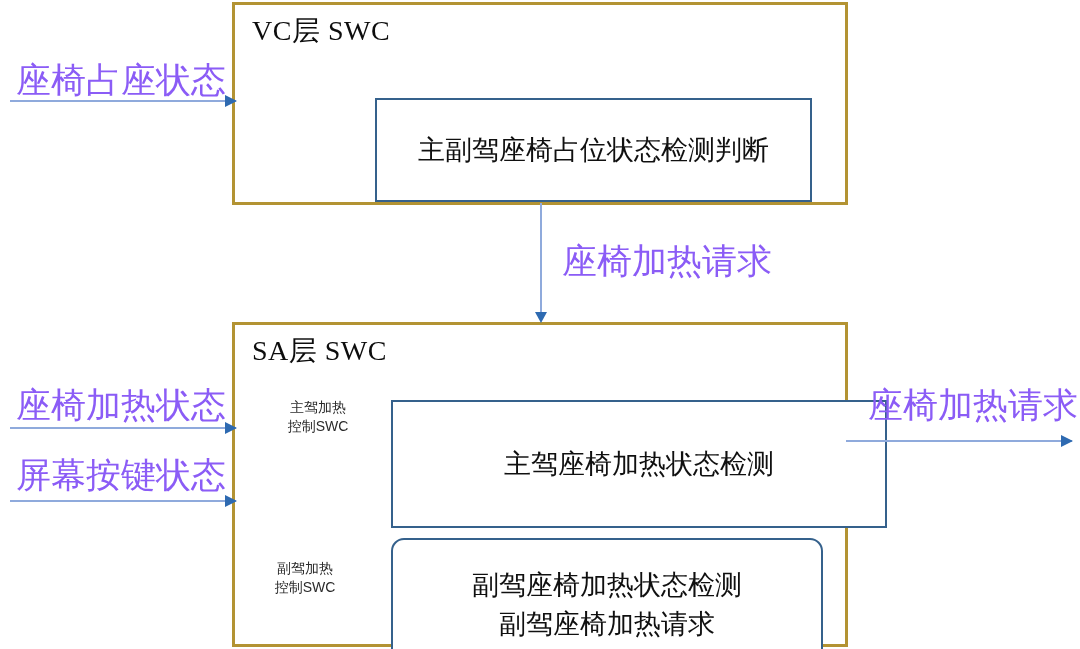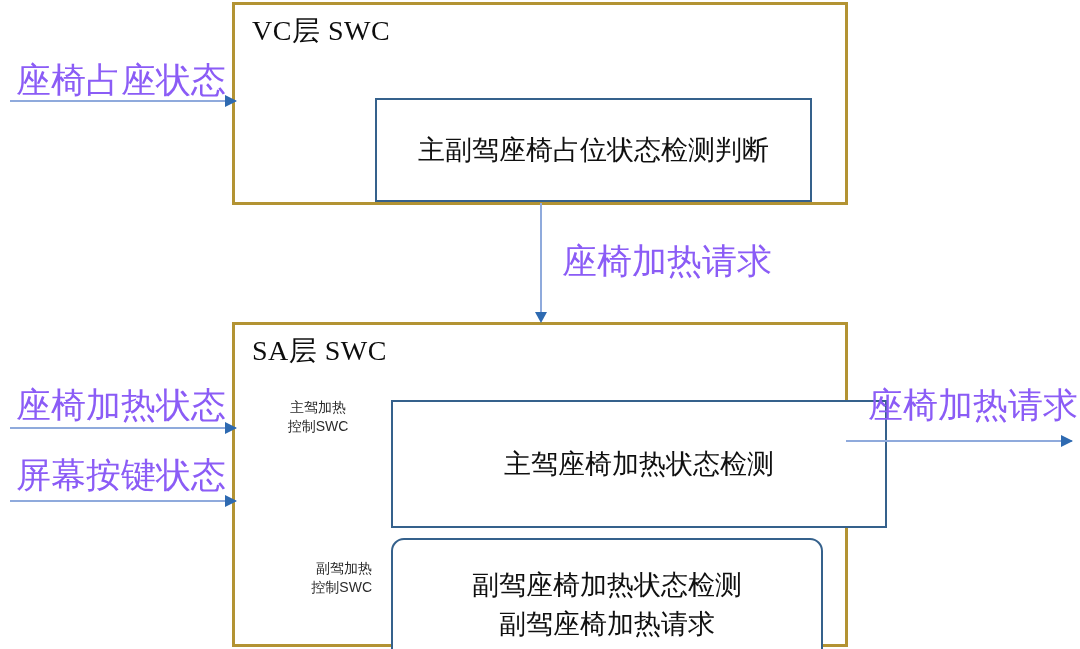--- a/index.html
+++ b/index.html
@@ -64,21 +64,21 @@
   
   .swc-label {
     position: absolute;
     font-size: 14px;
     color: #2b2b2b;
     line-height: 1.38;
     text-align: center;
     white-space: nowrap;
   }
   #swc-driver-label    { left: 258px; top: 398px; width: 120px; }
-  #swc-passenger-label { left: 252px; top: 559px; width: 120px; text-align: right; }
+  #swc-passenger-label { left: 245px; top: 559px; width: 120px; }
 
   
   .signal-label {
     position: absolute;
     font-size: 35px;
     color: #8b5cf6;
     white-space: nowrap;
   }
   #label-seat-occupancy  { left: 16px;  top: 57px; }
   #label-seat-heat-state { left: 16px;  top: 382px; }

